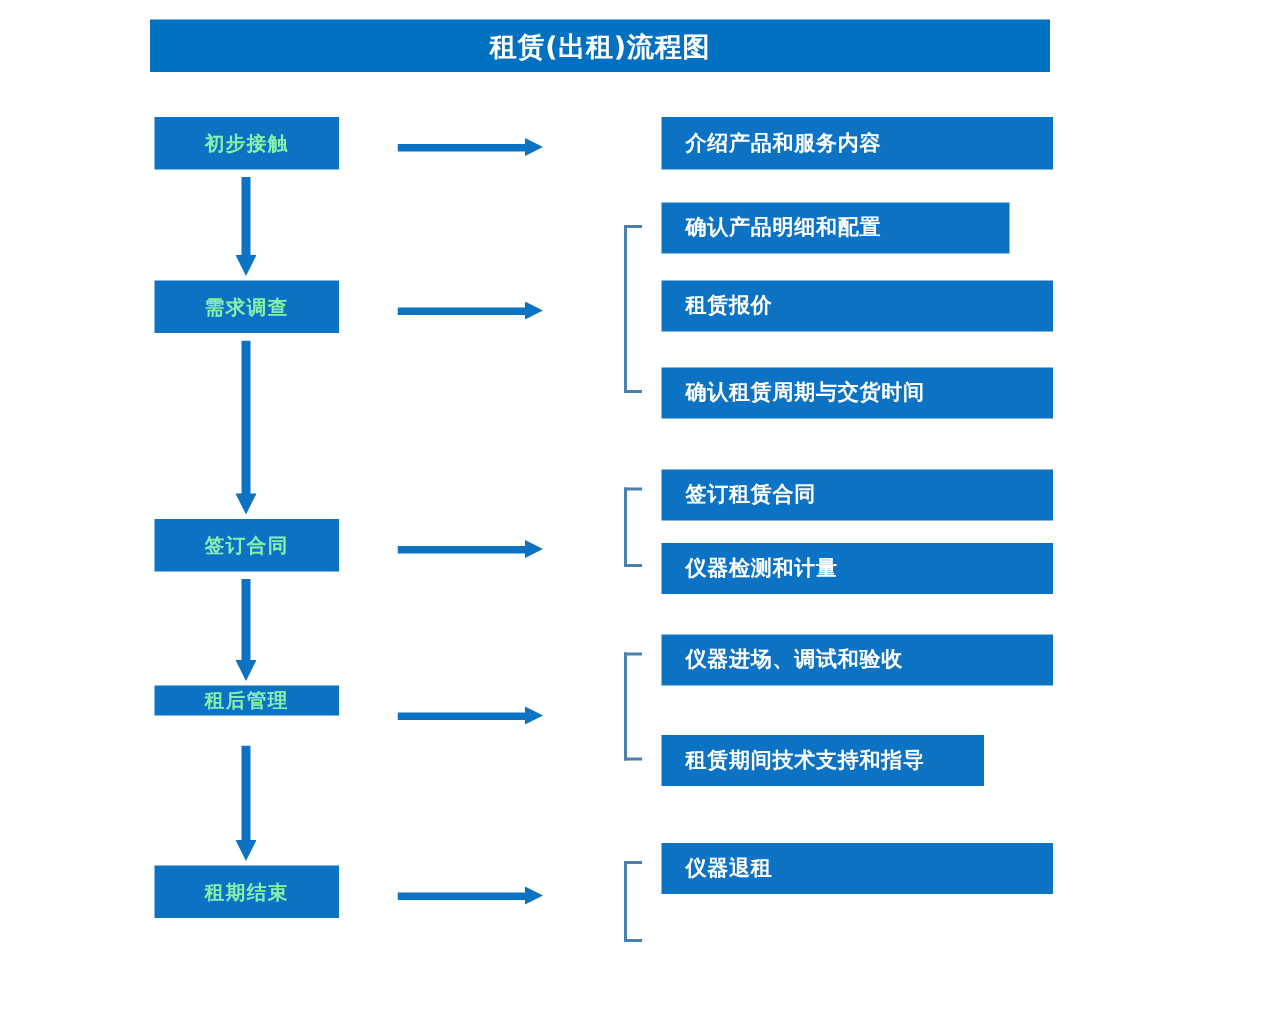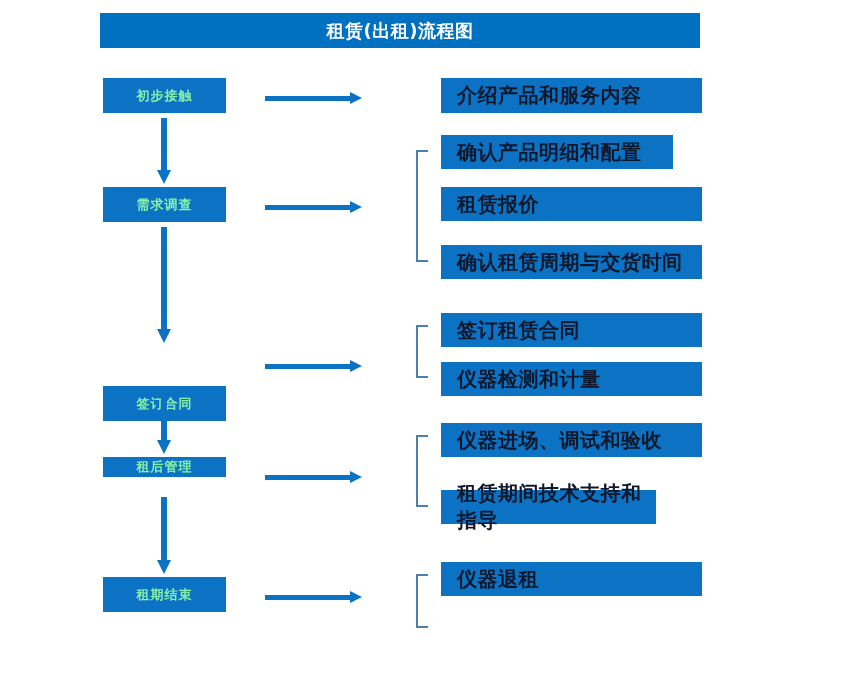--- a/index.html
+++ b/index.html
@@ -40,22 +40,22 @@
     font-size: 13px;
     font-weight: bold;
     display: flex;
     align-items: center;
     justify-content: center;
     letter-spacing: 1px;
   }
   .detail-box {
     position: absolute;
     background: #0B72C4;
-    color: #0f172a;
-    font-size: 20px;
+    color: #ffffff;
+    font-size: 14px;
     font-weight: bold;
     display: flex;
     align-items: center;
     padding-left: 16px;
     box-sizing: border-box;
     letter-spacing: 0.5px;
   }
   .h-arrow {
     position: absolute;
     height: 12px;
@@ -74,21 +74,21 @@
 </style>
 </head>
 <body>
 
 <div id="canvas">
 
   <div class="title-banner">租赁(出租)流程图</div>
 
   <div class="stage-box" style="left:103px; top:78px; width:123px; height:35px;">初步接触</div>
   <div class="stage-box" style="left:103px; top:187px; width:123px; height:35px;">需求调查</div>
-  <div class="stage-box" style="left:103px; top:346px; width:123px; height:35px;margin-top:40px;">签订合同</div>
+  <div class="stage-box" style="left:103px; top:346px; width:123px; height:35px;">签订合同</div>
   <div class="stage-box" style="left:103px; top:457px; width:123px; height:20px;">租后管理</div>
   <div class="stage-box" style="left:103px; top:577px; width:123px; height:35px;">租期结束</div>
 
   <div class="v-arrow" style="left:157px; top:118px; height:66px;">
     <svg width="14" height="66" viewBox="0 0 14 66">
       <rect x="4" y="0" width="6" height="54" fill="#0B72C4"></rect>
       <polygon points="0,52 14,52 7,66" fill="#0B72C4"></polygon>
     </svg>
   </div>
   <div class="v-arrow" style="left:157px; top:227px; height:116px;">

